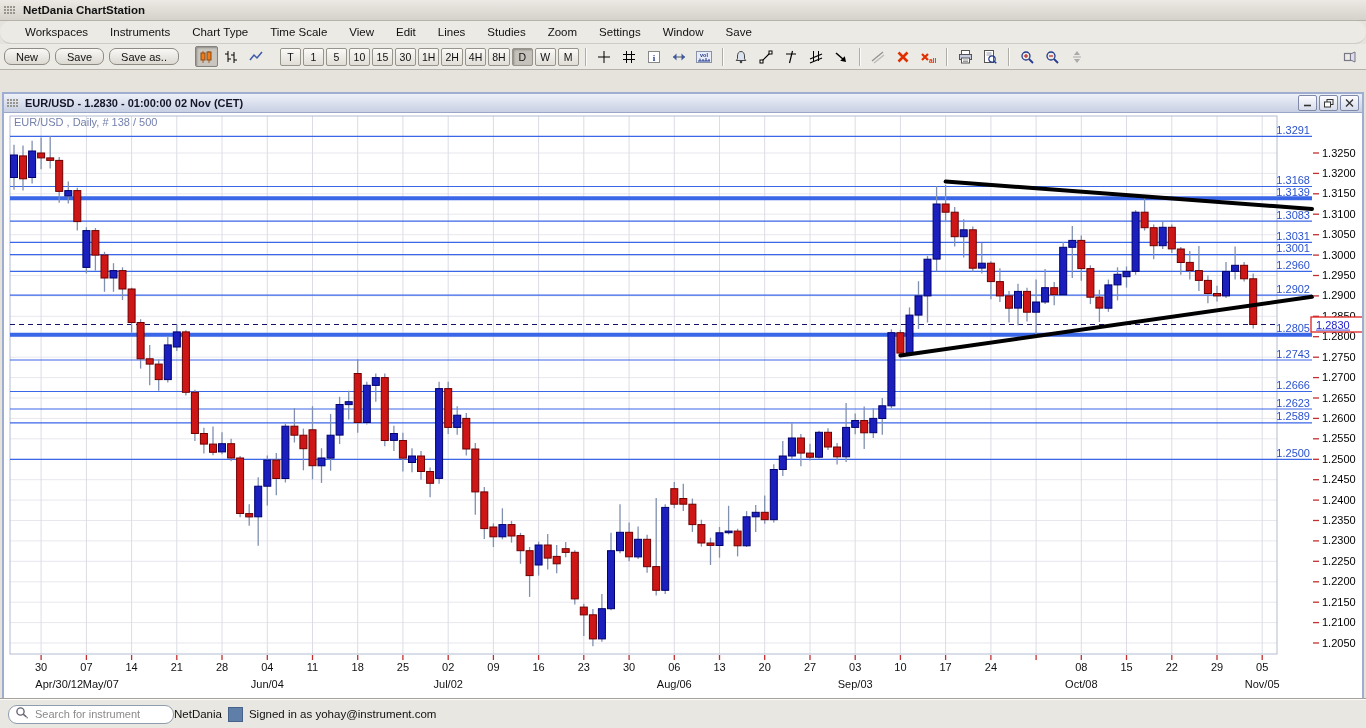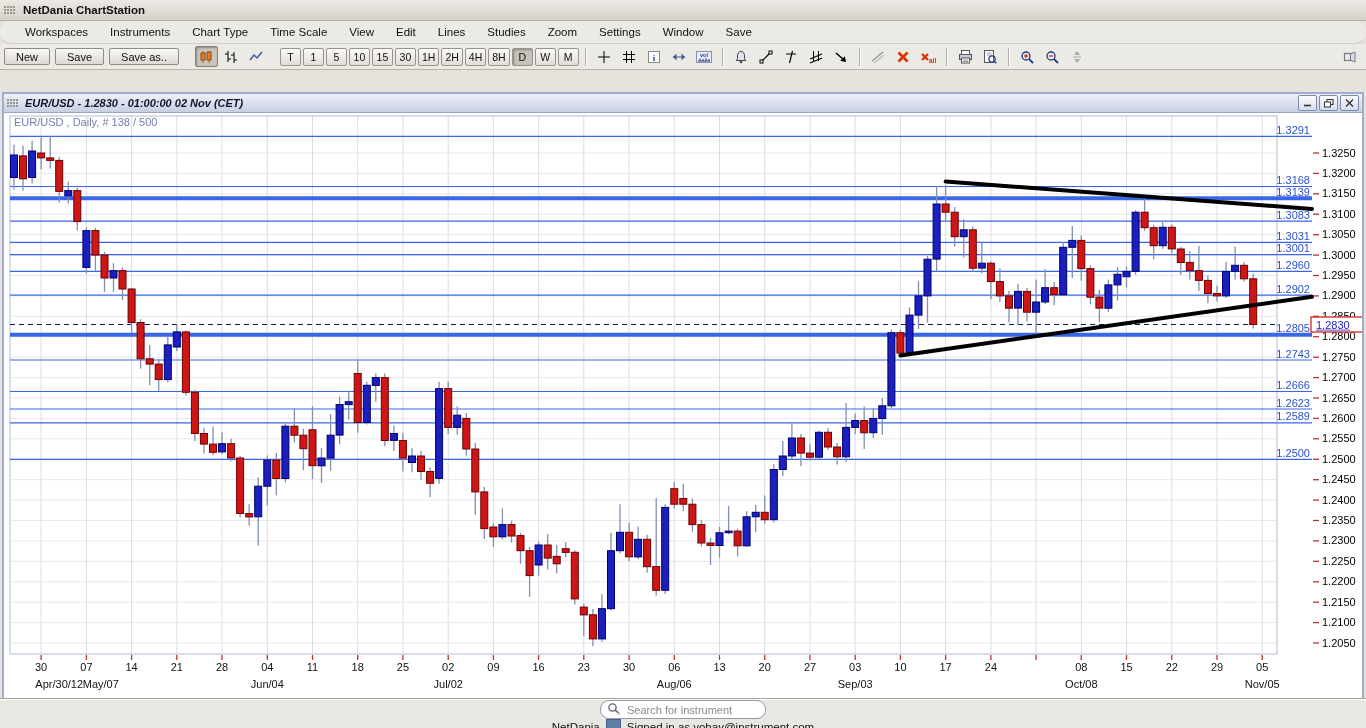--- a/index.html
+++ b/index.html
@@ -8,49 +8,49 @@
   
   #titlebar{height:20px;display:flex;align-items:center;gap:6px;padding-left:4px;
     background:linear-gradient(#ece9e4,#d5d2cb);border-bottom:1px solid #b5b2aa;}
   #titlebar .ttl{font-size:11.5px;font-weight:bold;color:#111;}
   
   #menubar{height:22px;display:flex;align-items:center;background:#eceae5;border-bottom:1px solid #cfccc6;padding-left:14px;border-radius:11px;}
   .menu-item{padding:3px 11px;font-size:11.5px;color:#111;cursor:default;}
   
   #toolbar{height:25px;display:flex;align-items:center;background:#eceae5;border-bottom:1px solid #b5b2aa;padding:0 4px;}
   .tb-btn{height:17px;padding:0 11px;font-size:11px;color:#111;display:flex;align-items:center;
-    background:linear-gradient(#f9f8f5,#dcd9d2);border:1px solid #8e8b84;border-radius:2px;margin-right:5px;}
+    background:linear-gradient(#f9f8f5,#dcd9d2);border:1px solid #8e8b84;border-radius:7px;margin-right:5px;}
   .tb-icon{width:21px;height:19px;display:flex;align-items:center;justify-content:center;
     border:1px solid transparent;border-radius:2px;margin:0 1px;}
   .tb-icon.active{background:#c9c6bf;border:1px solid #86837c;box-shadow:inset 1px 1px 2px rgba(0,0,0,.3);}
   .tb-tf{min-width:13px;height:16px;padding:0 3px;display:flex;align-items:center;justify-content:center;
     font-size:10.5px;color:#111;background:linear-gradient(#fbfaf8,#e0ddd6);border:1px solid #97948c;border-radius:2px;margin:0 1px;}
   .tb-tf.active{background:#c5c2bb;box-shadow:inset 1px 1px 2px rgba(0,0,0,.3);}
   .tb-sep{width:1px;height:18px;background:#b0ada6;border-right:1px solid #fcfbf9;margin:0 5px;}
   .tb-gap{width:10px;}
   .tb-right{margin-left:auto;}
   
   #tabbar{height:24px;background:#d9d6d0;display:flex;align-items:flex-end;padding-left:5px;gap:2px;border-bottom:1px solid #96938b;}
   .tab{height:18px;padding:2px 13px 0 13px;font-size:11.5px;color:#222;display:flex;align-items:center;gap:9px;
     background:linear-gradient(#dfdcd6,#c9c6bf);border:1px solid #8e8b84;border-bottom:none;border-radius:3px 3px 0 0;}
   .tab.active{height:20px;background:linear-gradient(#f1efea,#dedbd4);}
   .tab-close{font-size:11px;color:#222;font-weight:bold;line-height:1;}
   
   #chartwin{position:absolute;top:92px;left:2px;right:2px;bottom:28px;border:2px solid #9fadd0;background:#fff;}
   .cw-title{height:18px;display:flex;align-items:center;gap:5px;padding:0 3px;
-    background:linear-gradient(#eef1f8,#c7cfe3);border-bottom:1px solid #9aa6c8;font-style:italic;}
+    background:linear-gradient(#eef1f8,#c7cfe3);border-bottom:1px solid #9aa6c8;}
   .cw-text{font-size:11px;font-weight:bold;color:#15152a;flex:0 1 auto;}
   .cw-btns{margin-left:auto;display:flex;gap:2px;}
   .cw-btn{width:17px;height:14px;display:flex;align-items:center;justify-content:center;
     background:linear-gradient(#fdfdff,#d7dcea);border:1px solid #7e8aa8;border-radius:2px;}
   .cw-body{position:relative;height:calc(100% - 18px);background:#fff;border-radius:27px;}
   #chart{position:absolute;left:0;top:0;font-family:"Liberation Sans",sans-serif;}
   
   #statusbar{position:absolute;left:0;right:0;bottom:0;height:28px;background:#e9e7e2;
-    border-top:1px solid #fdfcfa;box-shadow:0 -1px 0 #a5a29b;display:flex;align-items:center;justify-content:space-between;padding:0 8px;flex-direction:column;}
+    border-top:1px solid #fdfcfa;box-shadow:0 -1px 0 #a5a29b;display:flex;align-items:center;justify-content:flex-start;padding:0 8px;}
   .searchbox{width:152px;height:17px;background:#fff;border:1px solid #8f9cae;border-radius:9px;
     display:flex;align-items:center;gap:4px;padding:0 6px;}
   .searchbox input{border:none;outline:none;background:transparent;font-size:11px;color:#333;width:118px;
     font-family:"Liberation Sans",sans-serif;}
   .searchbox input::placeholder{color:#8a8a8a;}
   .signin{display:flex;align-items:center;gap:6px;font-size:11.5px;color:#111;}
   .brand-square{width:13px;height:13px;background:#5f7ea8;border:1px solid #46618a;display:inline-block;}
 </style>
 </head>
 <body>

